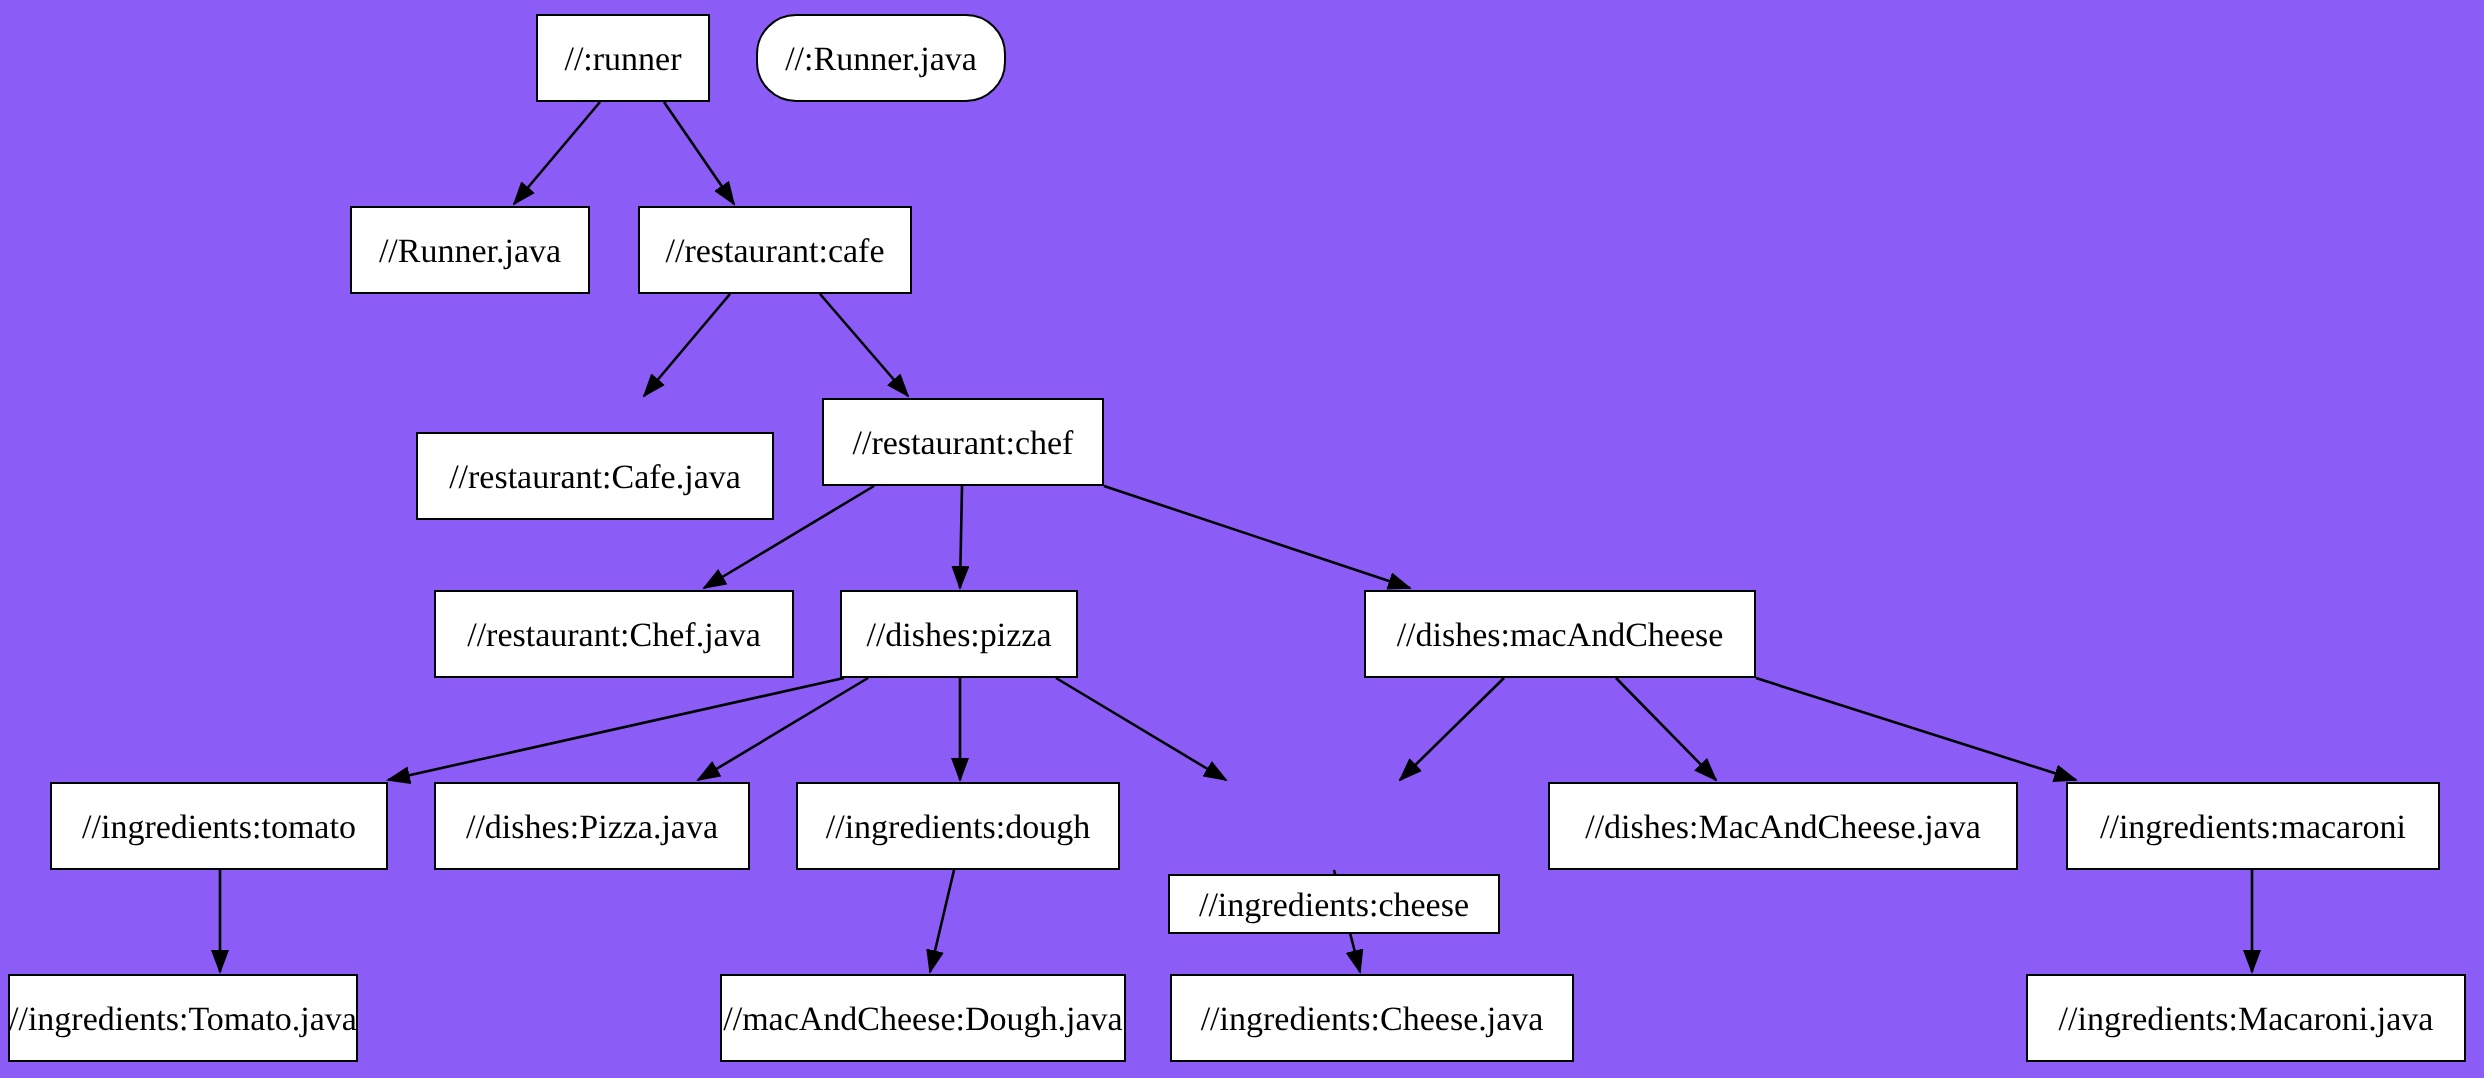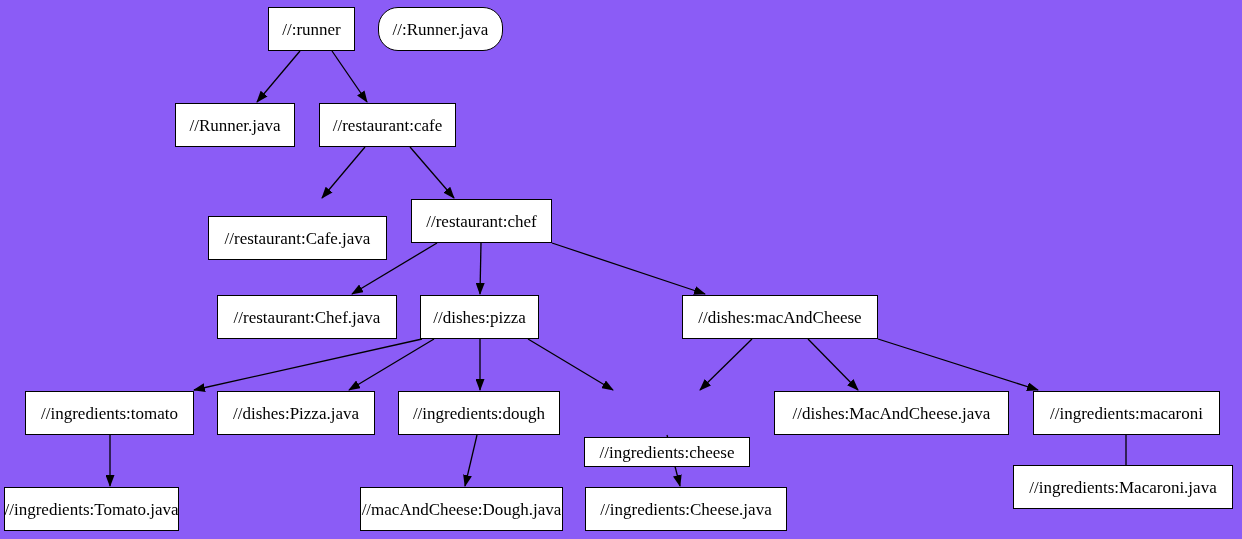--- a/index.html
+++ b/index.html
@@ -84,15 +84,15 @@
       <div class="gnode" style="left: 682px; top: 295px; width: 196px; height: 44px;">//dishes:macAndCheese</div>
       <div class="gnode" style="left: 25px; top: 391px; width: 169px; height: 44px;">//ingredients:tomato</div>
       <div class="gnode" style="left: 217px; top: 391px; width: 158px; height: 44px;">//dishes:Pizza.java</div>
       <div class="gnode" style="left: 398px; top: 391px; width: 162px; height: 44px;">//ingredients:dough</div>
       <div class="gnode" style="left: 584px; top: 391px; width: 166px; height: 30px; margin-top: 46px;">//ingredients:cheese</div>
       <div class="gnode" style="left: 774px; top: 391px; width: 235px; height: 44px;">//dishes:MacAndCheese.java</div>
       <div class="gnode" style="left: 1033px; top: 391px; width: 187px; height: 44px;">//ingredients:macaroni</div>
       <div class="gnode" style="left: 4px; top: 487px; width: 175px; height: 44px;">//ingredients:Tomato.java</div>
       <div class="gnode" style="left: 360px; top: 487px; width: 203px; height: 44px;">//macAndCheese:Dough.java</div>
       <div class="gnode" style="left: 585px; top: 487px; width: 202px; height: 44px;">//ingredients:Cheese.java</div>
-      <div class="gnode" style="left: 1013px; top: 465px; width: 220px; height: 44px;">//ingredients:Macaroni.java</div>
+      <div class="gnode" style="left: 1013px; top: 487px; width: 220px; height: 44px;">//ingredients:Macaroni.java</div>
     </div>
 </div>
 
 </body></html>

